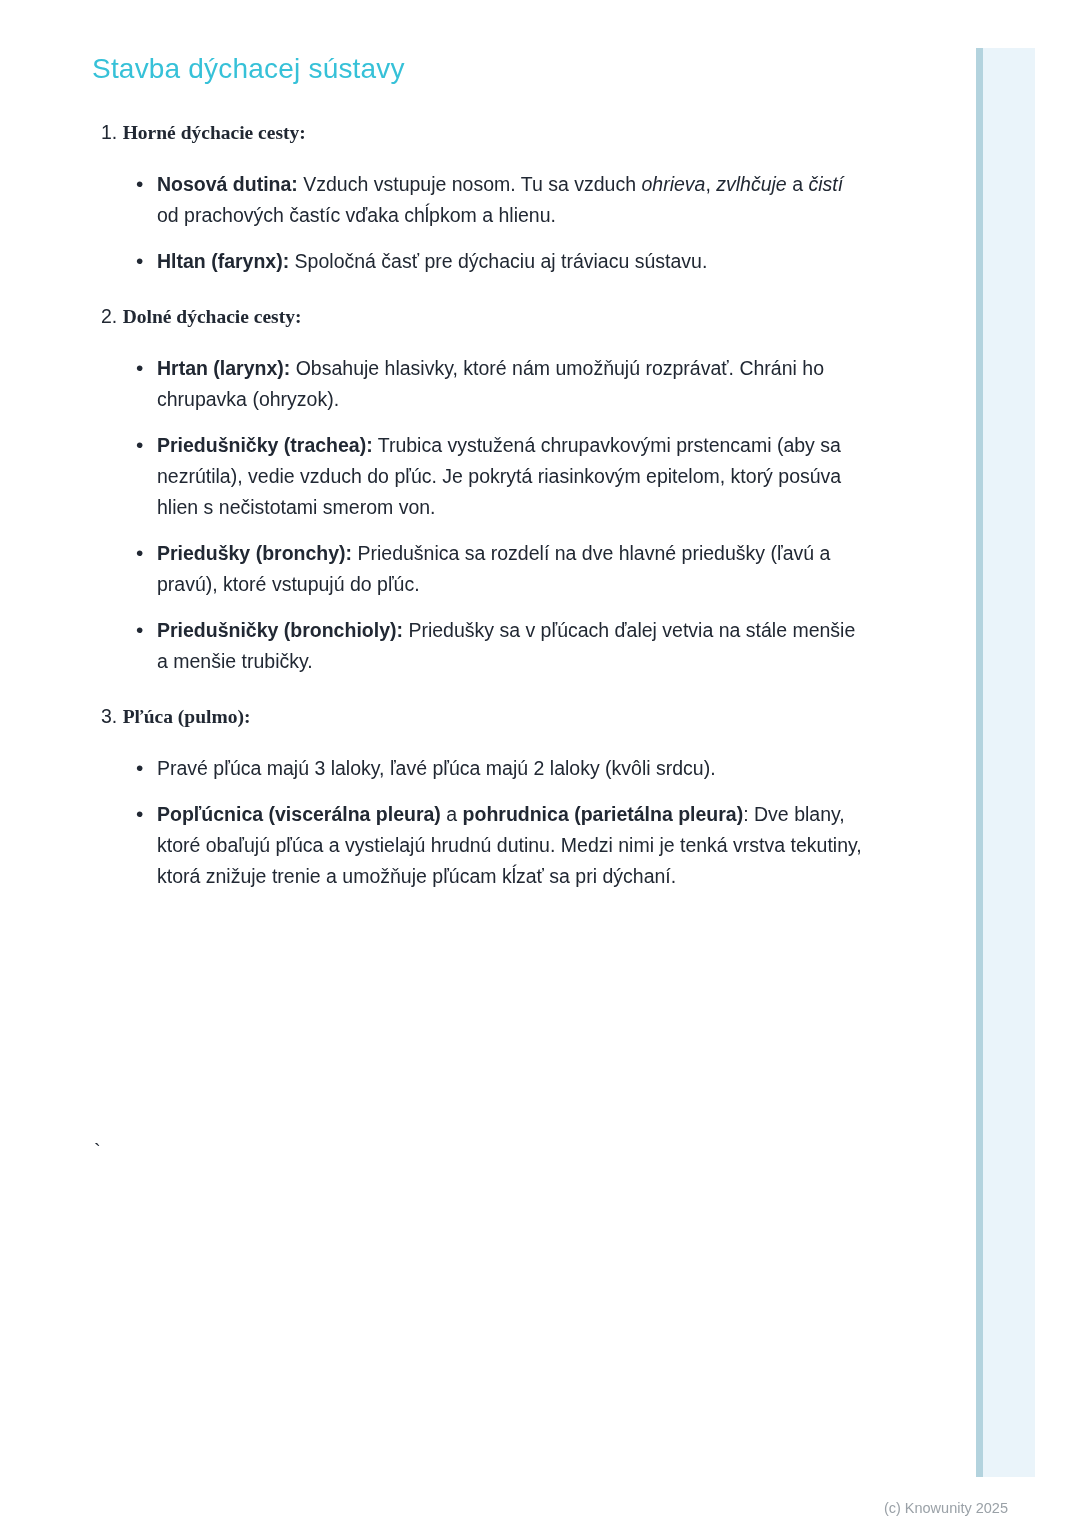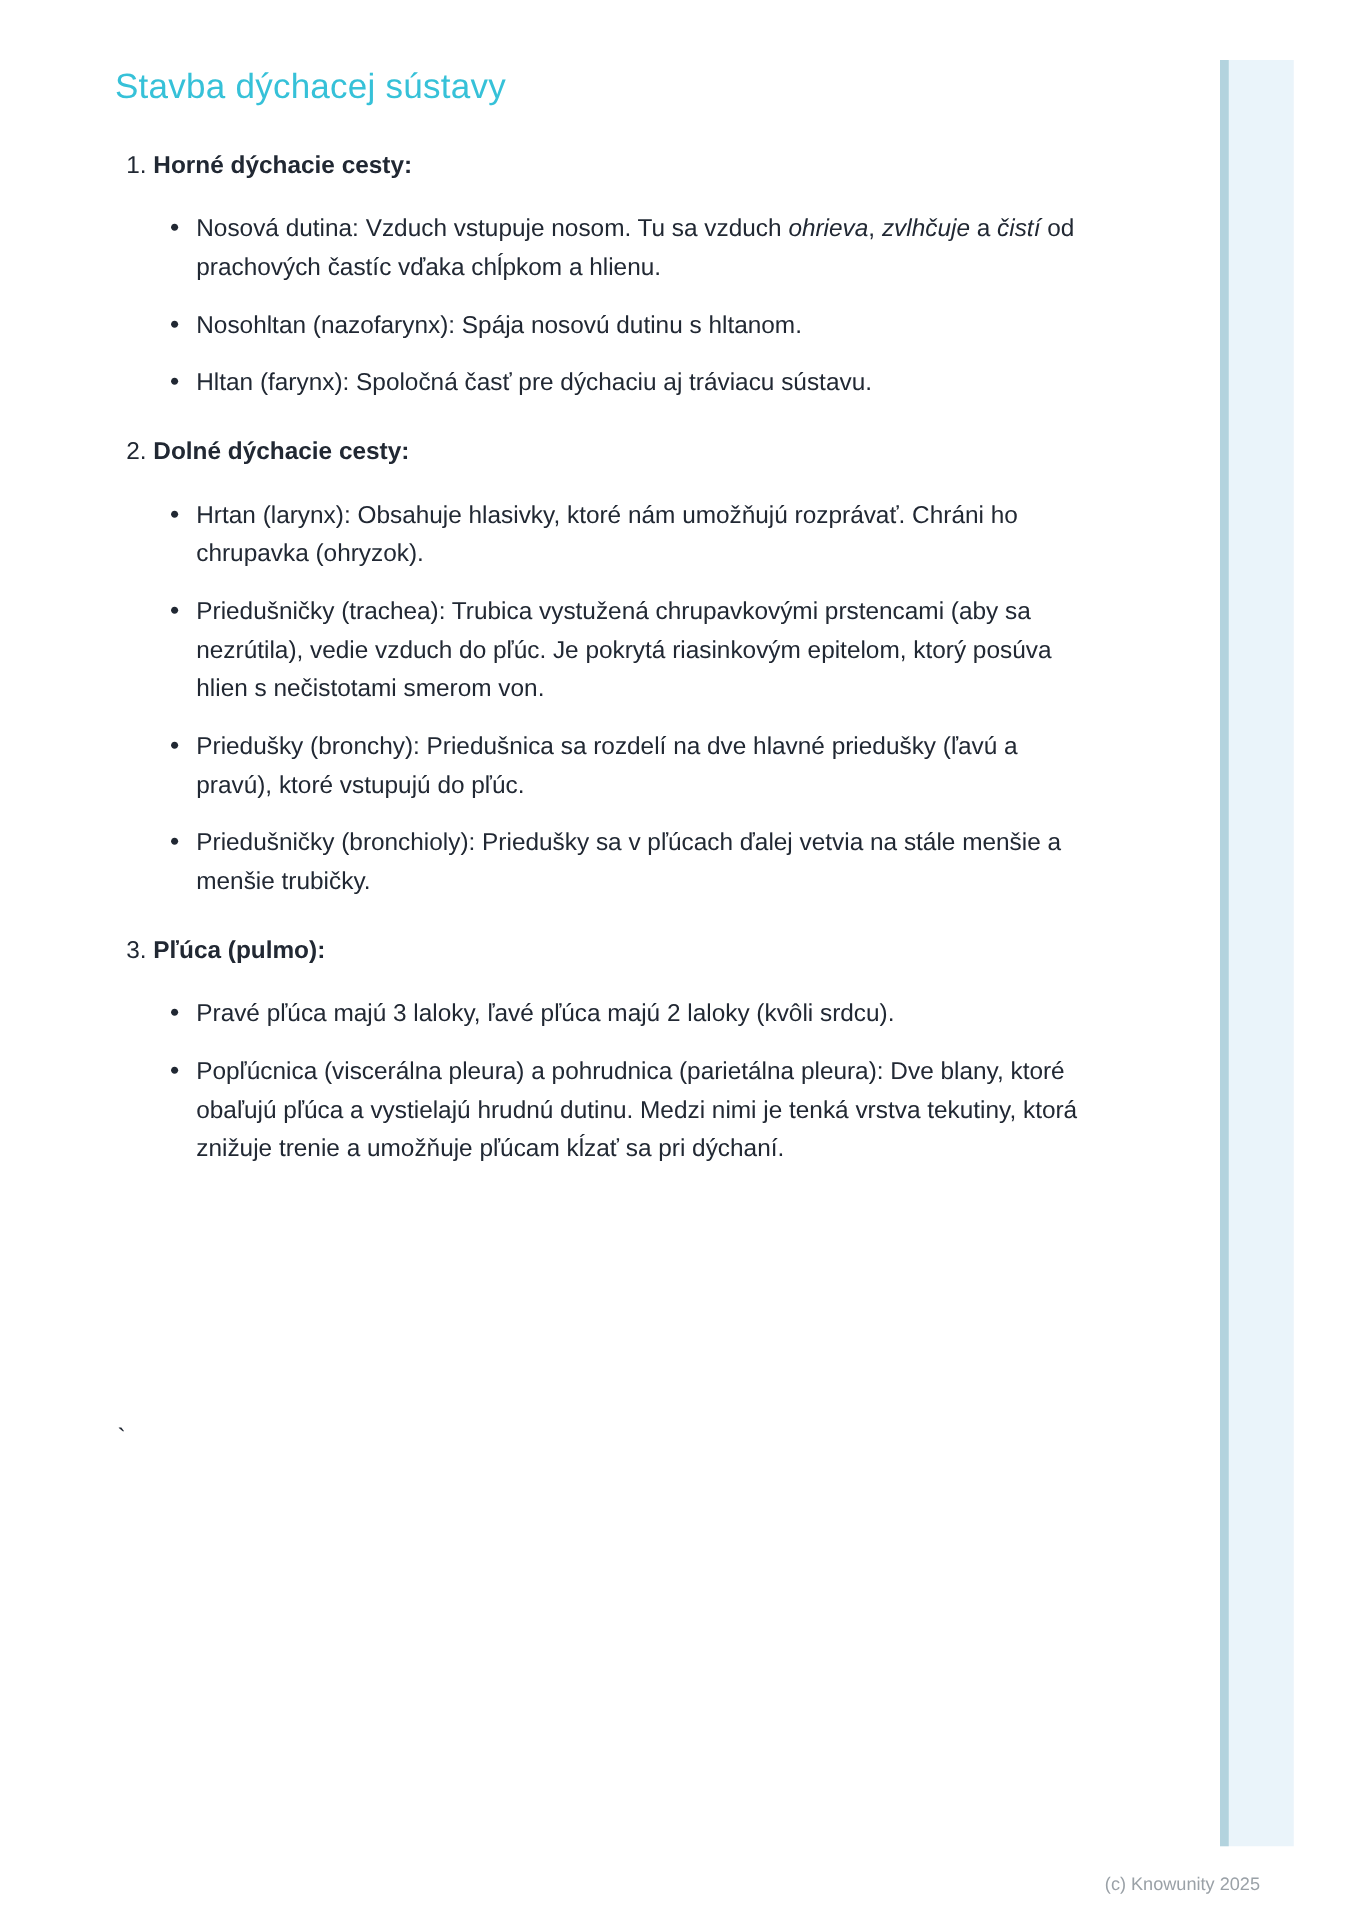--- a/index.html
+++ b/index.html
@@ -43,21 +43,21 @@
     font-weight:400;
     color:var(--title-color);
     letter-spacing:0.2px;
   }
   .sec-head{
     margin:26px 0 23px 9px;
     font-size:19.5px;
     line-height:26px;
     font-weight:400;
   }
-  .sec-head strong{font-weight:700;}
+  .sec-head strong{font-weight:700;font-family:Liberation Serif, serif;}
   section:first-of-type .sec-head{margin-top:0;}
   ul.bullets{
     list-style:none;
     margin:0 0 26px 0;
     padding:0 0 0 65px;
   }
   ul.bullets li{
     position:relative;
     margin:0 0 15px 0;
     font-size:19.5px;
@@ -65,21 +65,21 @@
     max-width:712px;
   }
   ul.bullets li::before{
     content:"\2022";
     position:absolute;
     left:-21px;
     top:-1px;
     font-size:21px;
     color:var(--body-color);
   }
-  ul.bullets strong{font-weight:400;}
+  ul.bullets strong{font-weight:700;}
   ul.bullets em{font-style:italic;}
   .stray-char{
     position:absolute;
     left:94px;top:1140px;
     font-size:20px;
     color:var(--body-color);
     z-index:2;
   }
   .watermark{
     position:absolute;
@@ -96,21 +96,20 @@
 
   <div class="side-panel"></div>
 
   <div class="content">
     <h1 class="page-title">Stavba dýchacej sústavy</h1>
     <div>
         <section>
           <p class="sec-head"><span>1. </span><strong>Horné dýchacie cesty:</strong></p>
           <ul class="bullets">
             <li><strong>Nosová dutina:</strong><span> Vzduch vstupuje nosom. Tu sa vzduch </span><em>ohrieva</em><span>, </span><em>zvlhčuje</em><span> a </span><em>čistí</em><span> od prachových častíc vďaka chĺpkom a hlienu.</span></li>
-            <li><strong>Nosohltan (nazofarynx):</strong><span> Spája nosovú dutinu s hltanom.</span></li>
             <li><strong>Hltan (farynx):</strong><span> Spoločná časť pre dýchaciu aj tráviacu sústavu.</span></li>
           </ul>
         </section>
         <section>
           <p class="sec-head"><span>2. </span><strong>Dolné dýchacie cesty:</strong></p>
           <ul class="bullets">
             <li><strong>Hrtan (larynx):</strong><span> Obsahuje hlasivky, ktoré nám umožňujú rozprávať. Chráni ho chrupavka (ohryzok).</span></li>
             <li><strong>Priedušničky (trachea):</strong><span> Trubica vystužená chrupavkovými prstencami (aby sa nezrútila), vedie vzduch do pľúc. Je pokrytá riasinkovým epitelom, ktorý posúva hlien s nečistotami smerom von.</span></li>
             <li><strong>Priedušky (bronchy):</strong><span> Priedušnica sa rozdelí na dve hlavné priedušky (ľavú a pravú), ktoré vstupujú do pľúc.</span></li>
             <li><strong>Priedušničky (bronchioly):</strong><span> Priedušky sa v pľúcach ďalej vetvia na stále menšie a menšie trubičky.</span></li>

